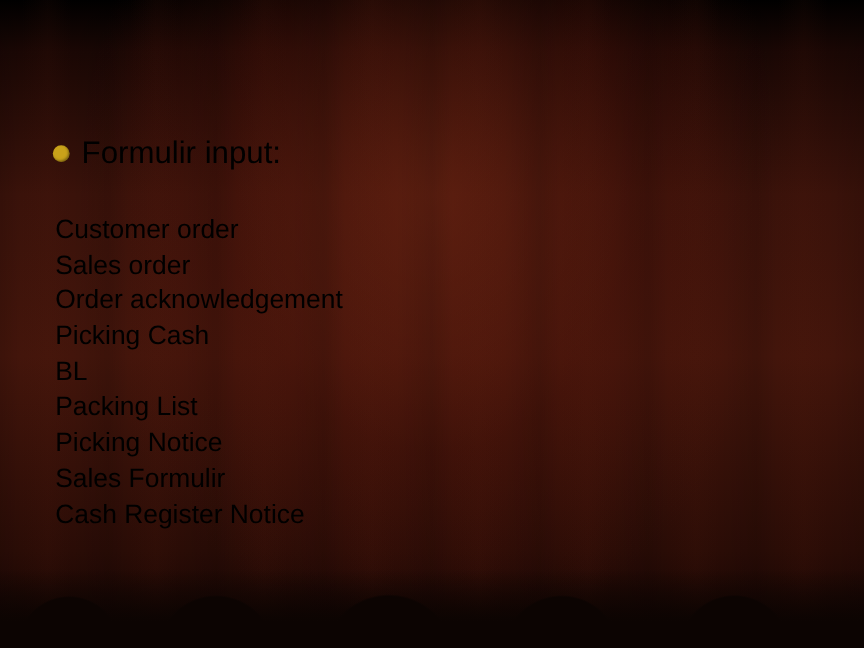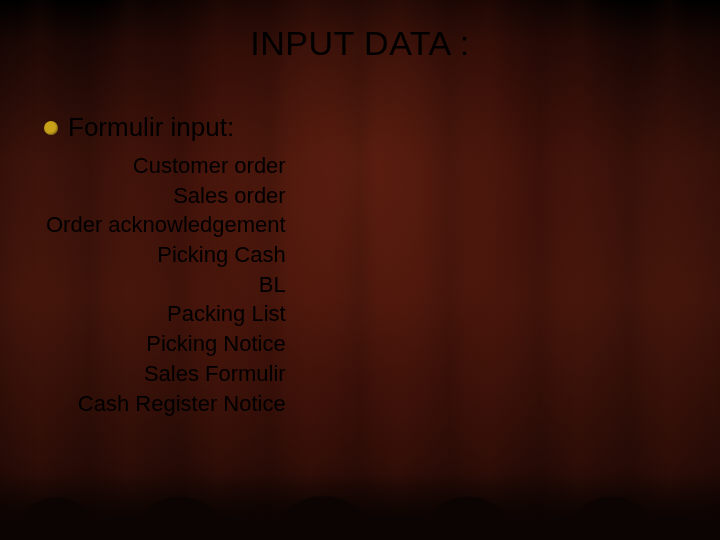--- a/index.html
+++ b/index.html
@@ -75,21 +75,21 @@
   .content {
     position: absolute;
     top: 112px;
     left: 44px;
   }
 
   .bullet-row {
     display: flex;
     align-items: center;
     gap: 10px;
-    margin-bottom: 8px;
+    margin-bottom: 33px;
   }
   .bullet-dot {
     width: 14px;
     height: 14px;
     border-radius: 50%;
     background: #c9a21a;
     box-shadow: inset -1px -1px 2px rgba(0,0,0,0.4);
     flex: 0 0 auto;
   }
   .bullet-text {
@@ -97,29 +97,27 @@
     font-family: Arial, sans-serif;
   }
 
   .list {
     margin-left: 2px;
   }
   .list-item {
     font-size: 22px;
     line-height: 1.35;
     font-family: Arial, sans-serif;
-    text-align: right;
   }
 </style>
 </head>
 <body>
 
 <div class="slide">
 
-  <div class="title">INPUT DATA :</div>
 
   <div class="content">
 
     <div class="bullet-row">
       <span class="bullet-dot"></span>
       <span class="bullet-text">Formulir input:</span>
     </div>
 
     <div class="list">
       <div class="list-item">Customer order</div>

